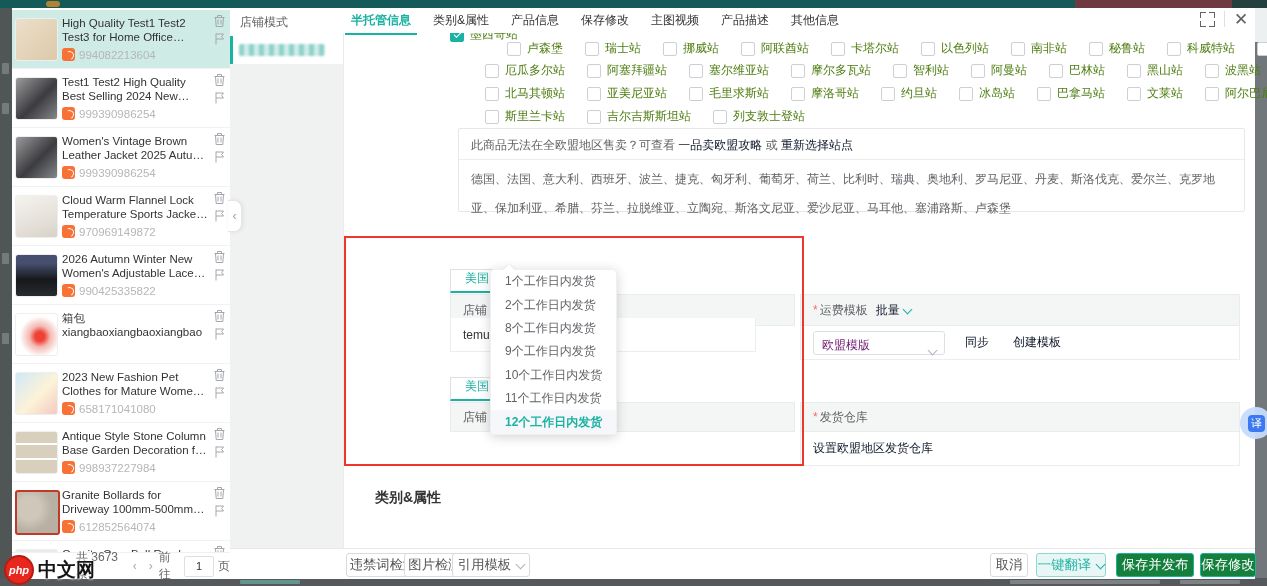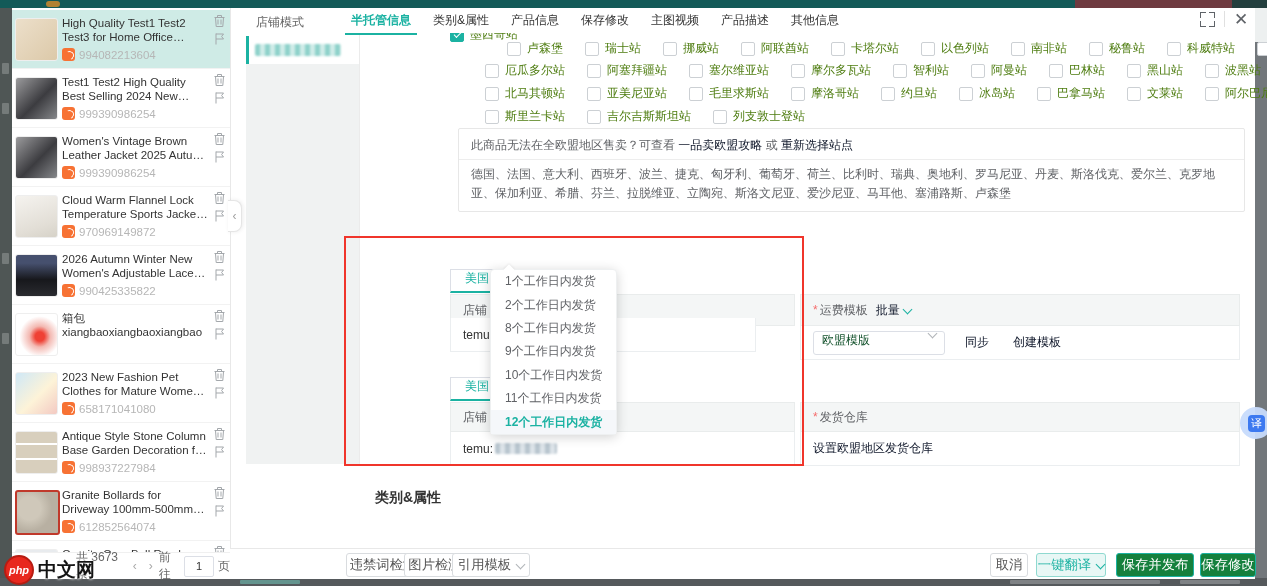--- a/index.html
+++ b/index.html
@@ -40,47 +40,47 @@
   .thumb-6{background:radial-gradient(circle at 58% 55%,#ef4135 0 14%,#f3b9b2 32%,#ffffff 62%);}
   .thumb-7{background:linear-gradient(135deg,#cfe8f7,#fdf3d8 55%,#f3c9c2);}
   .thumb-8{background:repeating-linear-gradient(0deg,#d8cfbd 0 13px,#fff 13px 15px),repeating-linear-gradient(90deg,#d0c6b2 0 13px,#fff 13px 15px);}
   .thumb-9{background:radial-gradient(circle at 30% 40%,#cfc8ba 0 30%,#b8b0a2 60%);border:2px solid #c0392b;}
   .thumb-10{background:linear-gradient(180deg,#e8ebee 30%,#9aa2a8);border-bottom:3px solid #b8453c;}
   #side-pager{left:12px;top:552px;width:218px;height:26px;background:#fff;border-top:1px solid #f0f0f0;z-index:3;
               display:flex;align-items:center;color:#666;}
   #side-pager .arrow{color:#a8a8a8;cursor:pointer;padding:0 6px;font-size:12px;}
   #page-input{width:24px;height:17px;border:1px solid #dcdfe6;border-radius:2px;text-align:center;font-size:11px;color:#333;margin:0 4px;}
   
-  #shopcol{left:230px;top:8px;width:113px;height:456px;background:#f0f2f2;border-right:1px solid #ebebeb;z-index:2;margin-left:16px;}
+  #shopcol{left:230px;top:8px;width:113px;height:540px;background:#f0f2f2;border-right:1px solid #ebebeb;z-index:2;}
   #shopcol .hd{position:absolute;left:0;top:0;width:113px;height:28px;background:#fff;color:#666;
                display:flex;align-items:center;padding-left:10px;box-sizing:border-box;}
   #shop-sel{position:absolute;left:0;top:28px;width:113px;height:28px;background:#fff;border-left:3px solid #1bb2a2;box-sizing:border-box;cursor:pointer;}
   .blob-teal{position:absolute;left:6px;top:8px;width:86px;height:12px;border-radius:2px;
              background:repeating-linear-gradient(90deg,#8fd2cb 0 5px,#cfece8 5px 10px);filter:blur(1.2px);}
   
   #tabbar{left:343px;top:8px;width:912px;height:25px;background:#fff;z-index:4;display:flex;align-items:center;gap:22px;padding-left:8px;box-sizing:border-box;}
   .tab{color:#333;cursor:pointer;white-space:nowrap;position:relative;padding:4px 0;}
   .tab.active{color:#1bb2a2;font-weight:bold;}
   .tab.active::after{content:"";position:absolute;left:-6px;right:-6px;bottom:-2px;height:2px;background:#1bb2a2;}
   .cb-row{position:absolute;display:flex;align-items:center;z-index:2;}
   .cb-item{display:flex;align-items:center;margin-right:22px;cursor:pointer;white-space:nowrap;}
   .cb{width:12px;height:12px;border:1px solid #ccd0d4;border-radius:2px;background:#fff;margin-right:6px;flex:none;position:relative;}
   .cb.checked{background:#1bb2a2;border-color:#1bb2a2;}
   .cb.checked::after{content:"";position:absolute;left:2.5px;top:3px;width:6px;height:3px;border-left:1.5px solid #fff;border-bottom:1.5px solid #fff;transform:rotate(-45deg);}
   .cb-label{color:#4d7c0f;}
   #notice{left:458px;top:128px;width:785px;height:82px;border:1px solid #e7e7e7;border-radius:2px;background:#fff;z-index:2;}
   #notice .l1{position:absolute;left:12px;top:8px;color:#606266;}
   #notice .divider{position:absolute;left:0;top:30px;width:100%;height:1px;background:#ededed;}
-  #notice .countries{position:absolute;left:12px;top:36px;width:760px;line-height:19px;color:#606266;}
+  #notice .countries{position:absolute;left:12px;top:36px;width:760px;line-height:29px;color:#606266;}
   .tlink{color:#0f172a;cursor:pointer;text-decoration:none;}
   .form-label{position:absolute;width:147px;text-align:right;color:#606266;display:flex;justify-content:flex-end;align-items:center;gap:3px;}
   .qmark{width:13px;height:13px;border-radius:50%;background:#a6aaae;color:#fff;font-size:9px;display:inline-flex;align-items:center;justify-content:center;flex:none;}
   .red-star{color:#f56c6c;margin-right:2px;}
-  .sel{position:absolute;border:1px solid #dcdfe6;border-radius:3px;background:#fff;display:flex;align-items:flex-start;
-       padding:0 8px;box-sizing:border-box;color:#14532d;cursor:pointer;}
+  .sel{position:absolute;border:1px solid #dcdfe6;border-radius:3px;background:#fff;display:flex;align-items:flex-end;
+       padding:0 8px;box-sizing:border-box;color:#701a75;cursor:pointer;}
   .sel .chv{margin-left:auto;}
   .chv{width:6px;height:6px;border-right:1.3px solid #b0b4b8;border-bottom:1.3px solid #b0b4b8;transform:rotate(45deg);flex:none;margin-top:-2px;}
   .chv.up{transform:rotate(225deg);margin-top:3px;}
   .chv.teal{border-color:#1bb2a2;}
   #eu-select{border-color:#2bb8a8;box-shadow:0 0 2px rgba(43,184,168,.35);}
   #dd-panel{left:490px;top:269px;width:125px;height:164px;background:#fff;border-radius:4px;z-index:5;
             box-shadow:0 2px 12px rgba(0,0,0,.18);border:1px solid #eef0f1;}
   #dd-panel::before{content:"";position:absolute;left:14px;top:-4px;width:8px;height:8px;background:#fff;transform:rotate(45deg);box-shadow:-1px -1px 2px rgba(0,0,0,.06);}
   .dd-opt{height:23.4px;display:flex;align-items:center;padding-left:14px;color:#606266;cursor:pointer;}
   .dd-opt.selected{color:#1bb2a2;font-weight:bold;background:#f5f7fa;}
@@ -544,24 +544,20 @@
   <div class="tab-box" style="left:450px;top:377px">
       <span>美国</span>
     </div>
   <div class="grid-hd" style="left:450px;top:402px;width:345px;height:30px">
     <span>店铺</span>
   </div>
   <div class="grid-hd" style="left:800px;top:402px;width:440px;height:30px">
     <span class="red-star">*</span>
     <span>发货仓库</span>
   </div>
-  <div class="grid-row" style="left:450px;top:432px;width:345px;height:34px">
-    <span>temu:</span>
-    <span class="blob-gray"></span>
-  </div>
   <div class="grid-row" style="left:800px;top:432px;width:440px;height:34px">
     <span class="tlink">设置欧盟地区发货仓库</span>
   </div>
 
   <div id="dd-panel" class="abs">
       <div class="dd-opt">1个工作日内发货</div>
       <div class="dd-opt">2个工作日内发货</div>
       <div class="dd-opt">8个工作日内发货</div>
       <div class="dd-opt">9个工作日内发货</div>
       <div class="dd-opt">10个工作日内发货</div>

